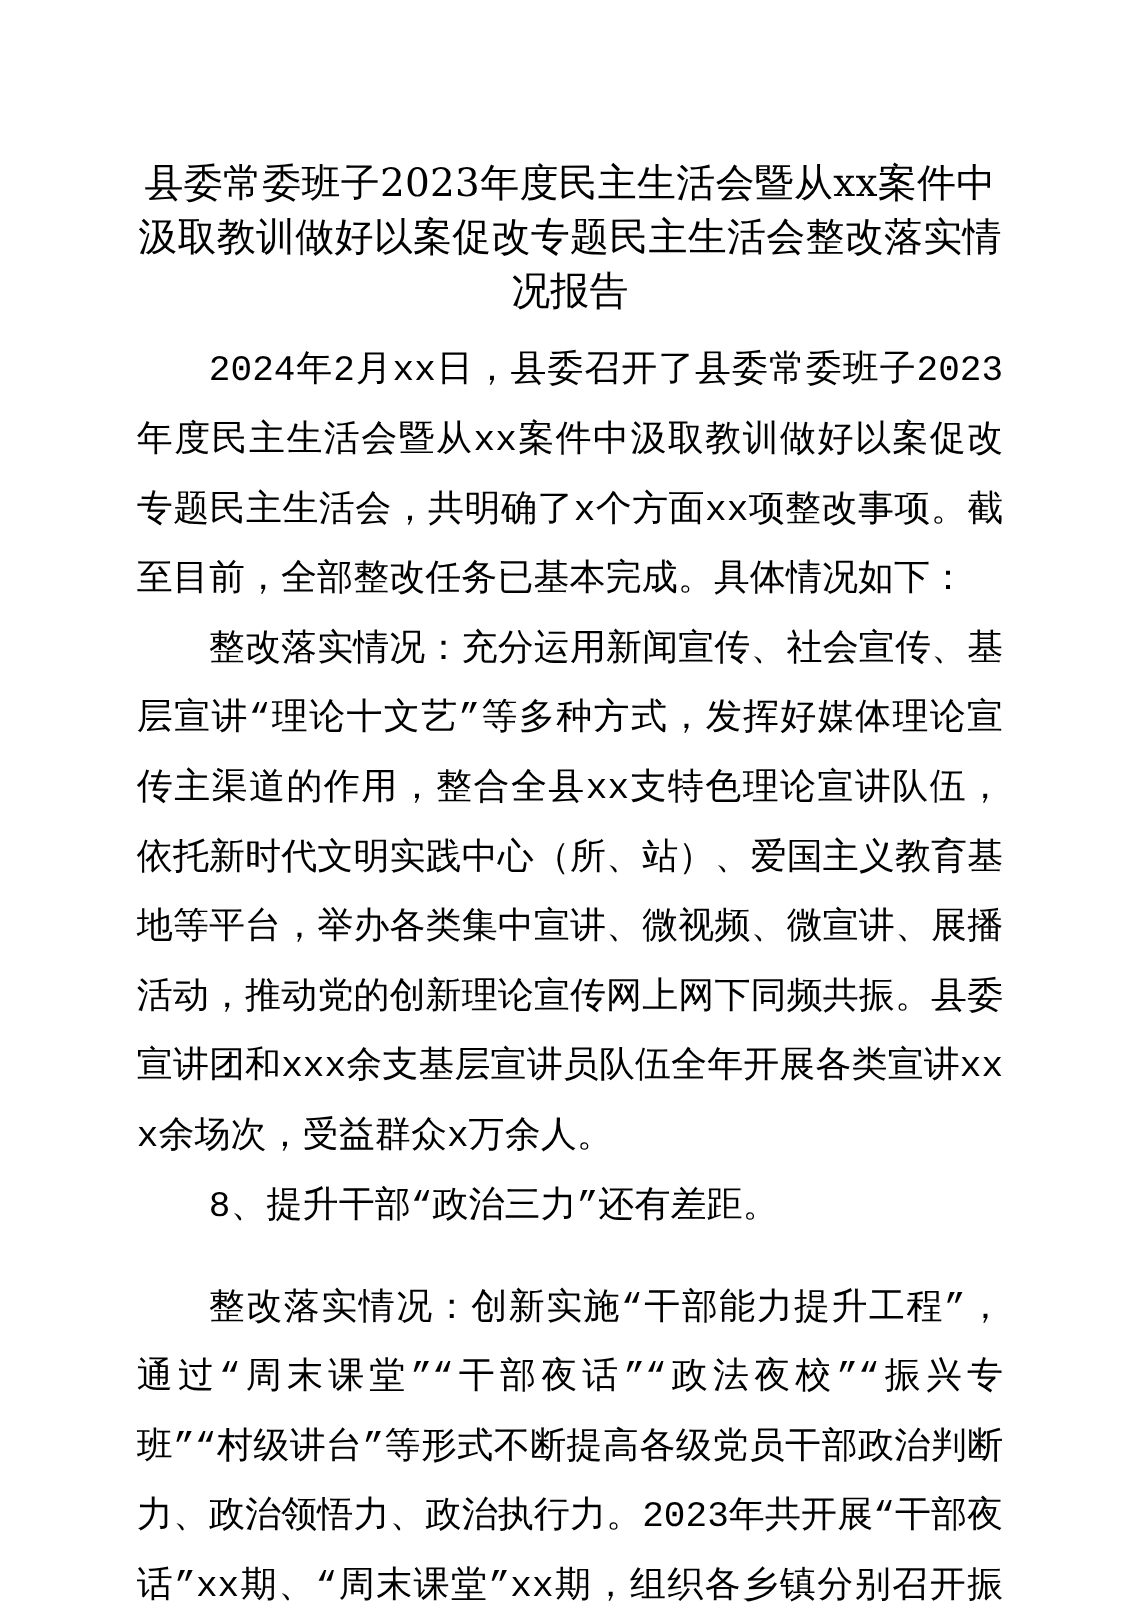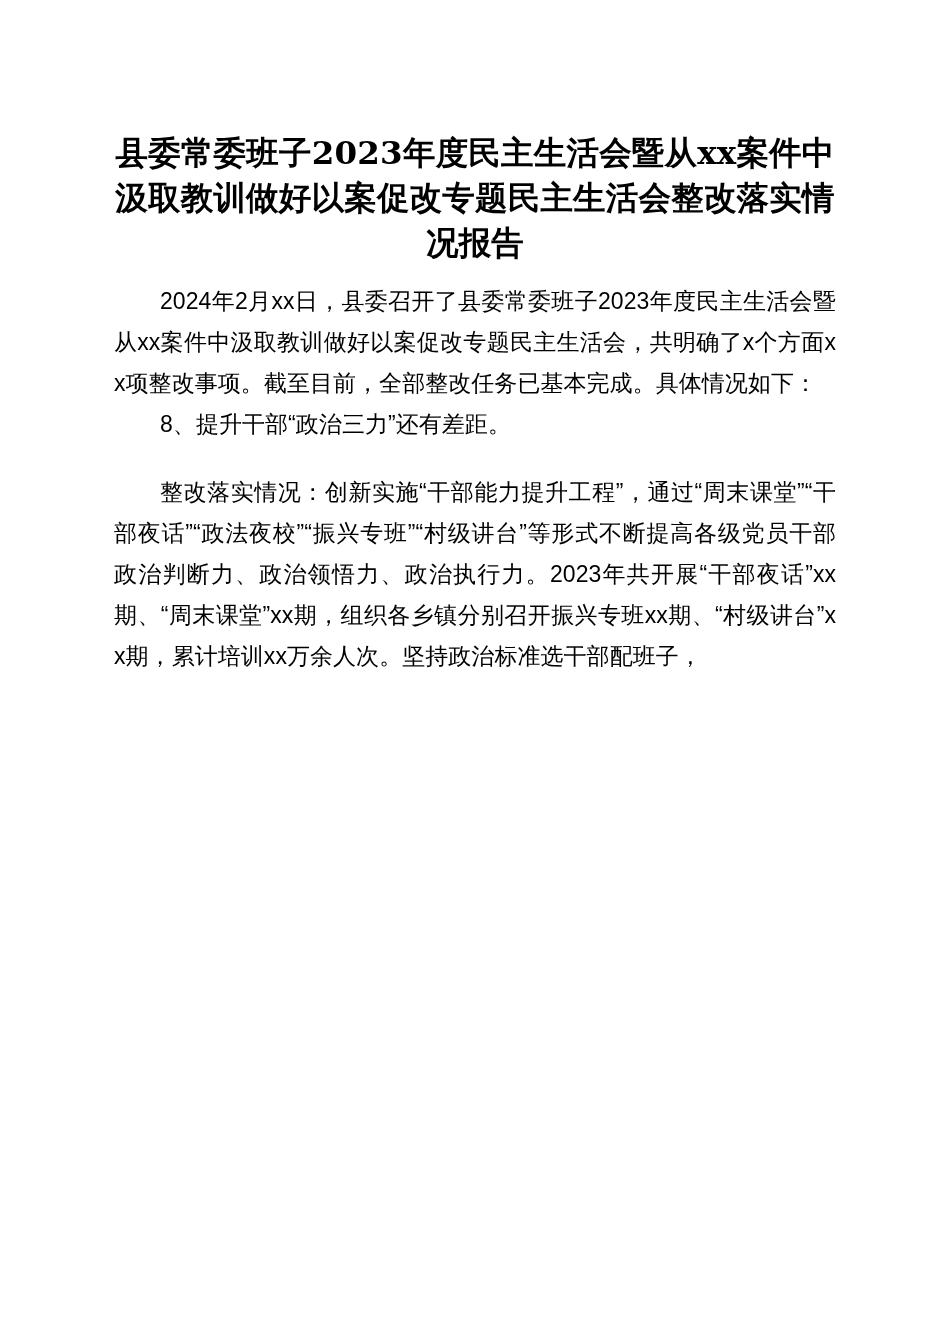--- a/index.html
+++ b/index.html
@@ -27,35 +27,35 @@
   .doc-body {
     position: absolute;
     left: 114px;
     top: 130px;
     width: 722px;
   }
 
   
   .doc-title {
     font-family: "DejaVu Serif", "Liberation Serif", serif;
-    font-weight: 700;
+    font-weight: 400;
     font-size: 32.5px;
     line-height: 45px;
     text-align: center;
     letter-spacing: 0.2px;
     margin: 0 0 16px 0;
     word-break: break-all;
     text-align-last: center;
   }
 
   
   .para {
-    font-family: Liberation Sans, sans-serif;
-    font-size: 23px;
-    line-height: 41px;
+    font-family: Liberation Mono, monospace;
+    font-size: 30px;
+    line-height: 58px;
     text-align: justify;
     text-justify: inter-character;
     text-indent: 2em;
     margin: 0;
     word-break: break-all;
     letter-spacing: 0.05px;
   }
 
   
   .para.last {
@@ -67,19 +67,20 @@
 <body>
 
 <div class="page">
   <div class="doc-body">
 
     <h1 class="doc-title">县委常委班子2023年度民主生活会暨从xx案件中汲取教训做好以案促改专题民主生活会整改落实情况报告</h1>
 
     <p class="para">2024年2月xx日，县委召开了县委常委班子2023年度民主生活会暨从xx案件中汲取教训做好以案促改专题民主生活会，共明确了x个方面xx项整改事项。截至目前，全部整改任务已基本完成。具体情况如下：</p>
 
 
+    <p class="para">整改落实情况：充分运用新闻宣传、社会宣传、基层宣讲“理论十文艺”等多种方式，发挥好媒体理论宣传主渠道的作用，整合全县xx支特色理论宣讲队伍，依托新时代文明实践中心（所、站）、爱国主义教育基地等平台，举办各类集中宣讲、微视频、微宣讲、展播活动，推动党的创新理论宣传网上网下同频共振。县委宣讲团和xxx余支基层宣讲员队伍全年开展各类宣讲xxx余场次，受益群众x万余人。</p>
 
     <p class="para">8、提升干部“政治三力”还有差距。</p>
 
     <p class="para last">整改落实情况：创新实施“干部能力提升工程”，通过“周末课堂”“干部夜话”“政法夜校”“振兴专班”“村级讲台”等形式不断提高各级党员干部政治判断力、政治领悟力、政治执行力。2023年共开展“干部夜话”xx期、“周末课堂”xx期，组织各乡镇分别召开振兴专班xx期、“村级讲台”xx期，累计培训xx万余人次。坚持政治标准选干部配班子，</p>
 
   </div>
 </div>
 
 </body></html>

